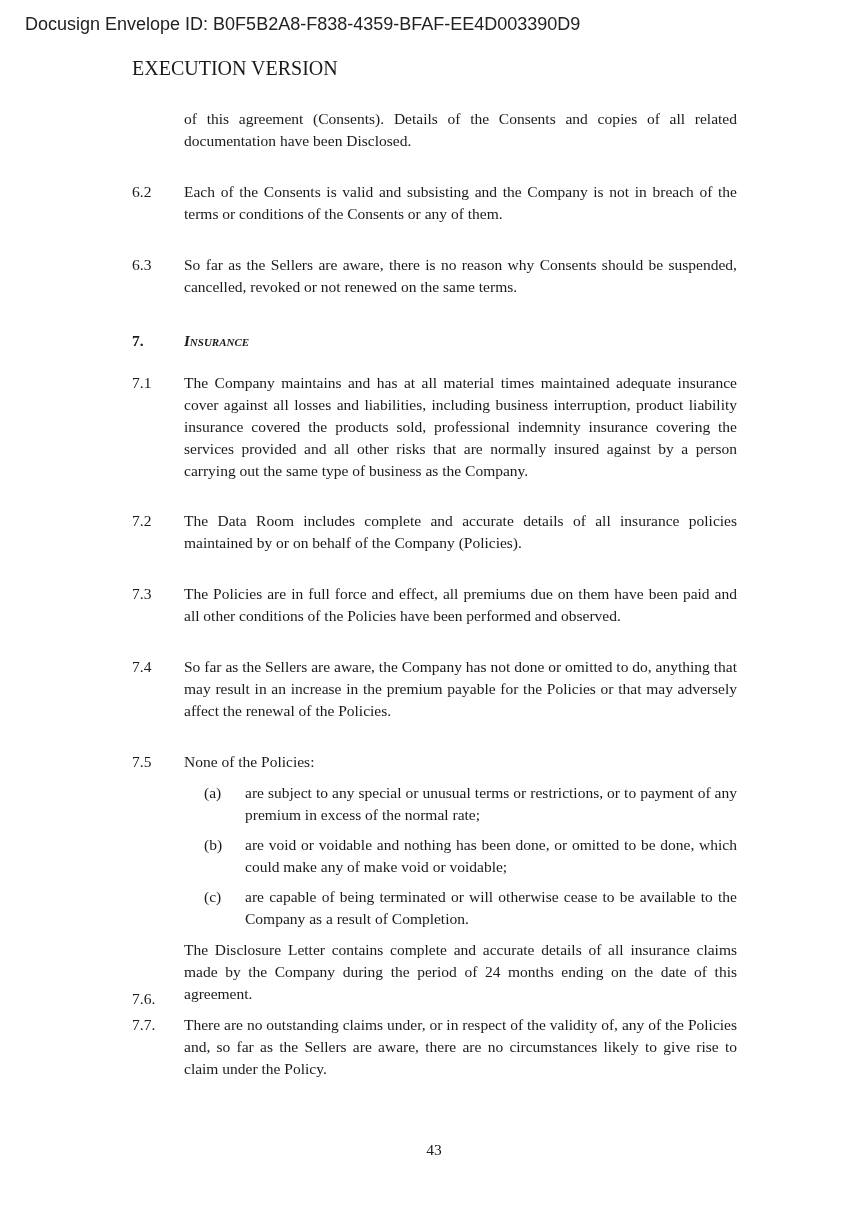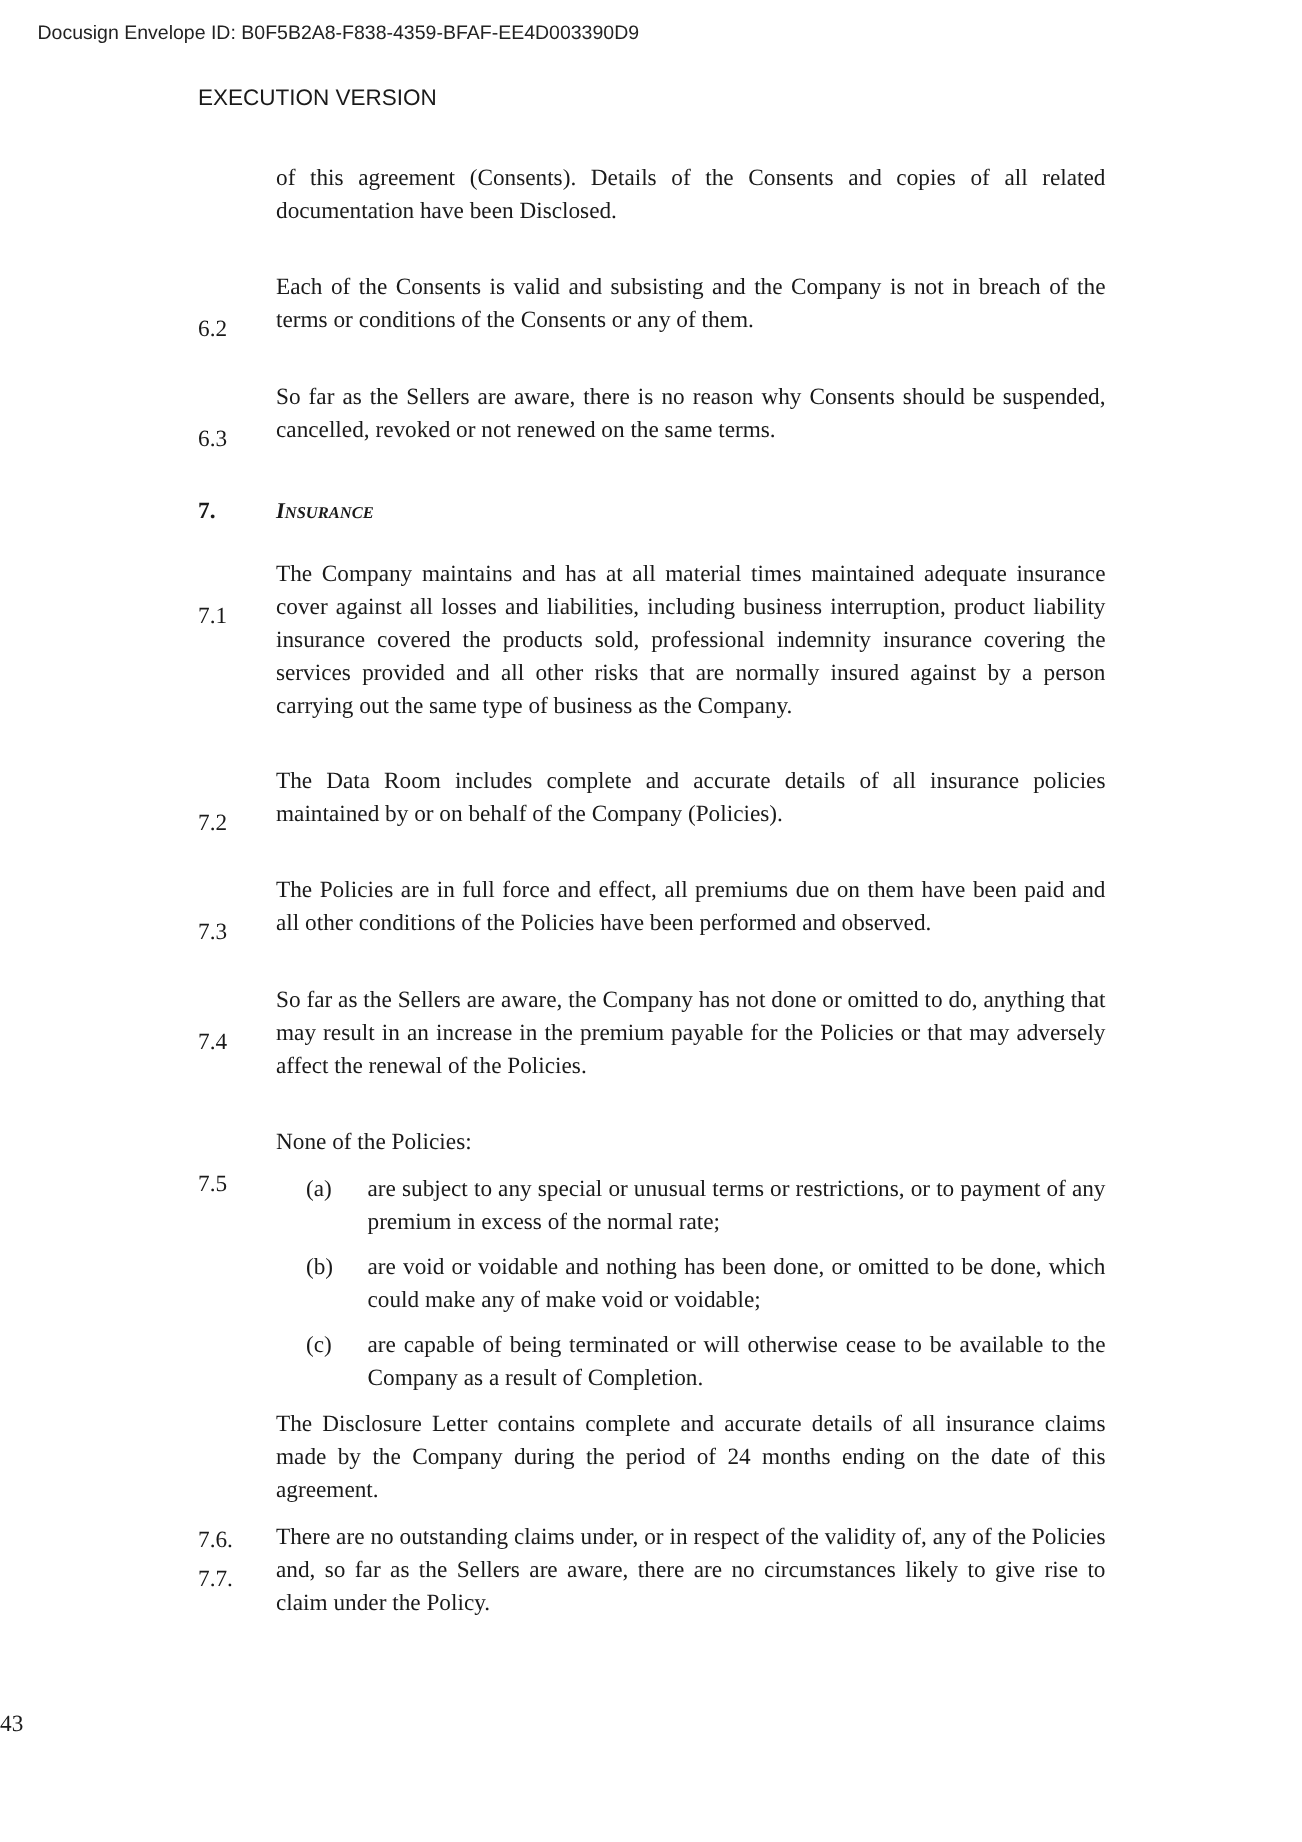--- a/index.html
+++ b/index.html
@@ -1,26 +1,26 @@
 <!DOCTYPE html>
 <html><head>
 <meta charset="utf-8">
 <style>
   html, body { margin: 0; padding: 0; background: #ffffff; }
   body { width: 868px; height: 1228px; position: relative; overflow: hidden; color: #1a1a1a; }
-  .envelope { position: absolute; left: 25px; top: 14px; font-family: "Liberation Sans", sans-serif; font-size: 13px; color: #222; }
-  .running-header { position: absolute; left: 132px; top: 57px; font-family: Liberation Sans, sans-serif; font-size: 15px; }
+  .envelope { position: absolute; left: 25px; top: 14px; font-family: "Liberation Sans", sans-serif; font-size: 18px; color: #222; }
+  .running-header { position: absolute; left: 132px; top: 57px; font-family: Liberation Serif, serif; font-size: 20px; }
   .doc { font-family: "Liberation Serif", serif; font-size: 15.5px; line-height: 22px; }
   .para { position: absolute; left: 184px; width: 553px; text-align: justify; }
-  .num { position: absolute; left: 132px; margin-top: 28px; }
+  .num { position: absolute; left: 132px; }
   .sub-label { position: absolute; left: 204px; }
   .sub-text { position: absolute; left: 245px; width: 492px; text-align: justify; }
   .heading-num { position: absolute; left: 132px; font-weight: bold; }
   .heading-text { position: absolute; left: 184px; font-weight: bold; font-variant: small-caps; font-size: 15px; font-style: italic; }
-  .page-num { position: absolute; left: 0; width: 868px; top: 1139px; }
+  .page-num { position: absolute; left: 0; width: 868px; top: 1139px; text-align: center; }
 </style>
 </head>
 <body>
 
 <div class="envelope">Docusign Envelope ID: B0F5B2A8-F838-4359-BFAF-EE4D003390D9</div>
 <div class="running-header">EXECUTION VERSION</div>
 
 <div class="doc">
   <div class="para" style="top:108px">of this agreement (Consents). Details of the Consents and copies of all related documentation have been Disclosed.</div>
 

